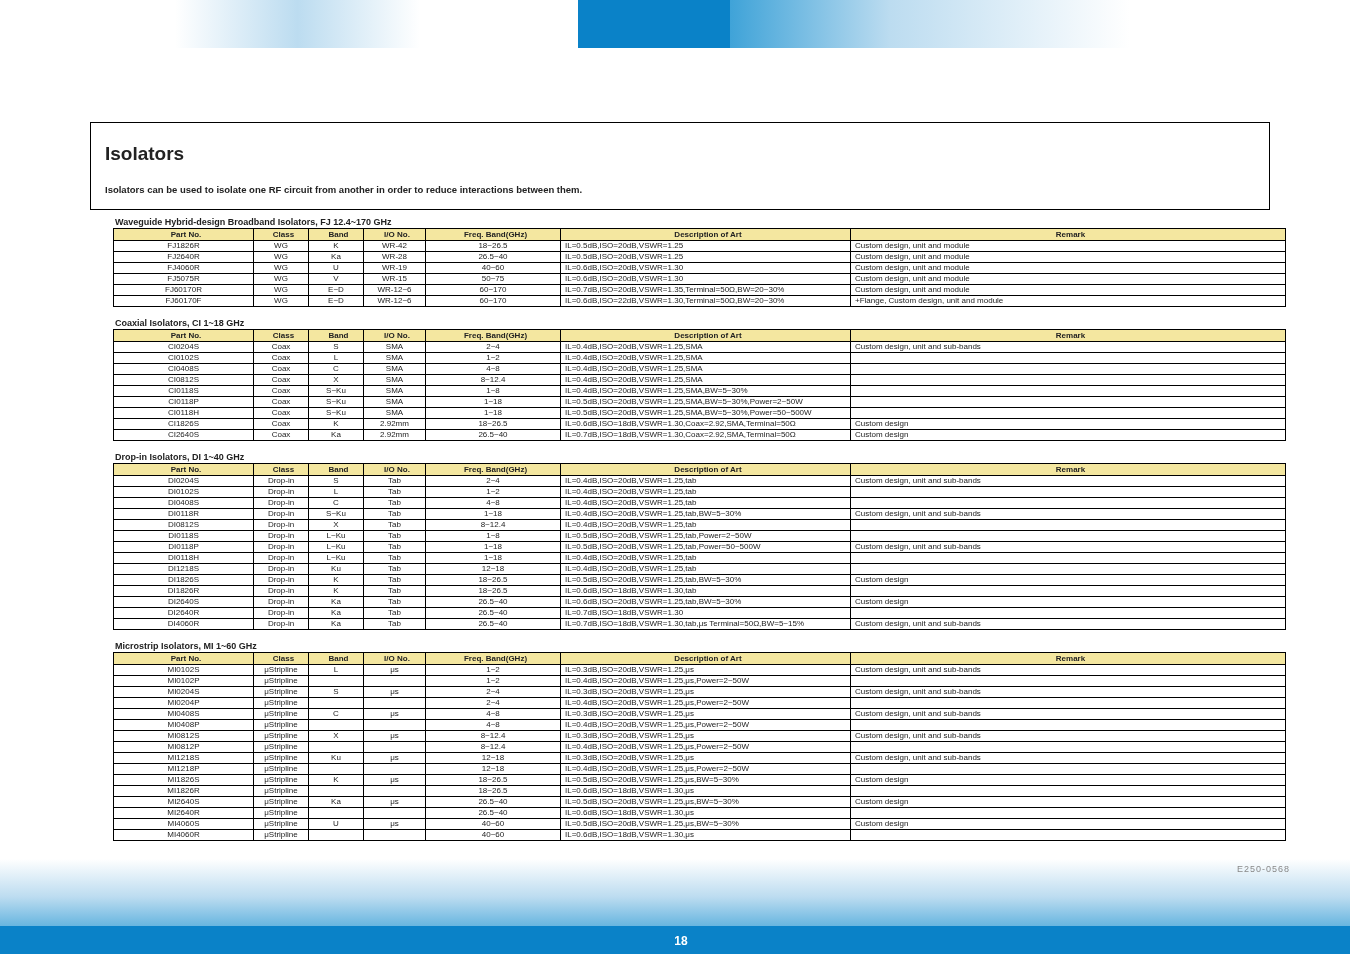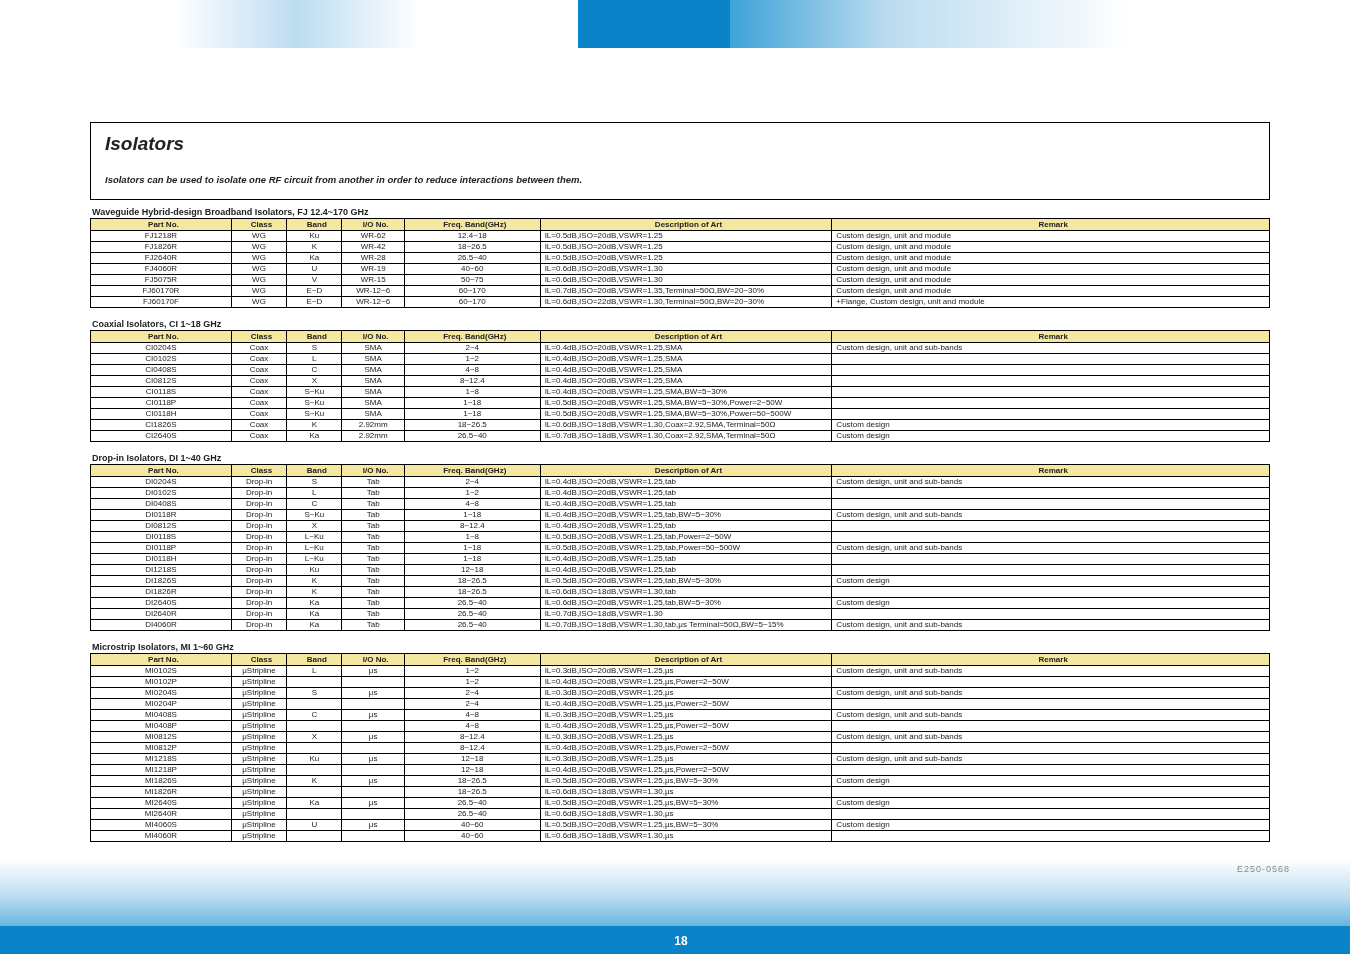--- a/index.html
+++ b/index.html
@@ -41,36 +41,36 @@
   
   .content {
     position: absolute;
     top: 122px;
     left: 90px;
     right: 80px;
   }
 
   .titlebox {
     border: 1px solid #000;
-    padding: 10px 14px 14px;
+    padding: 20px 14px 14px;
     margin-bottom: 6px;
-    font-style: italic;
   }
   .titlebox .line1 {
     font-size: 19px;
     font-weight: 700;
   }
   .titlebox .line2 {
     font-size: 9.5px;
     margin-top: 19px;
     font-weight: 700;
   }
 
   .section {
     margin-bottom: 10px;
+    margin-left: 23px;
   }
   .section-title {
     font-size: 9px;
     font-weight: 700;
     padding: 1px 0 1px 2px;
   }
   table {
     border-collapse: collapse;
     width: 100%;
     table-layout: fixed;
@@ -159,29 +159,20 @@
                 <th>Part No.</th>
                 <th>Class</th>
                 <th>Band</th>
                 <th>I/O No.</th>
                 <th>Freq. Band(GHz)</th>
                 <th>Description of Art</th>
                 <th>Remark</th>
               </tr>
             </thead>
             <tbody>
-              <tr>
-                <td class="num">FJ1218R</td>
-                <td class="num">WG</td>
-                <td class="num">Ku</td>
-                <td class="num">WR-62</td>
-                <td class="num">12.4~18</td>
-                <td class="left">IL=0.5dB,ISO=20dB,VSWR=1.25</td>
-                <td class="left">Custom design, unit and module</td>
-              </tr>
               <tr>
                 <td class="num">FJ1826R</td>
                 <td class="num">WG</td>
                 <td class="num">K</td>
                 <td class="num">WR-42</td>
                 <td class="num">18~26.5</td>
                 <td class="left">IL=0.5dB,ISO=20dB,VSWR=1.25</td>
                 <td class="left">Custom design, unit and module</td>
               </tr>
               <tr>

